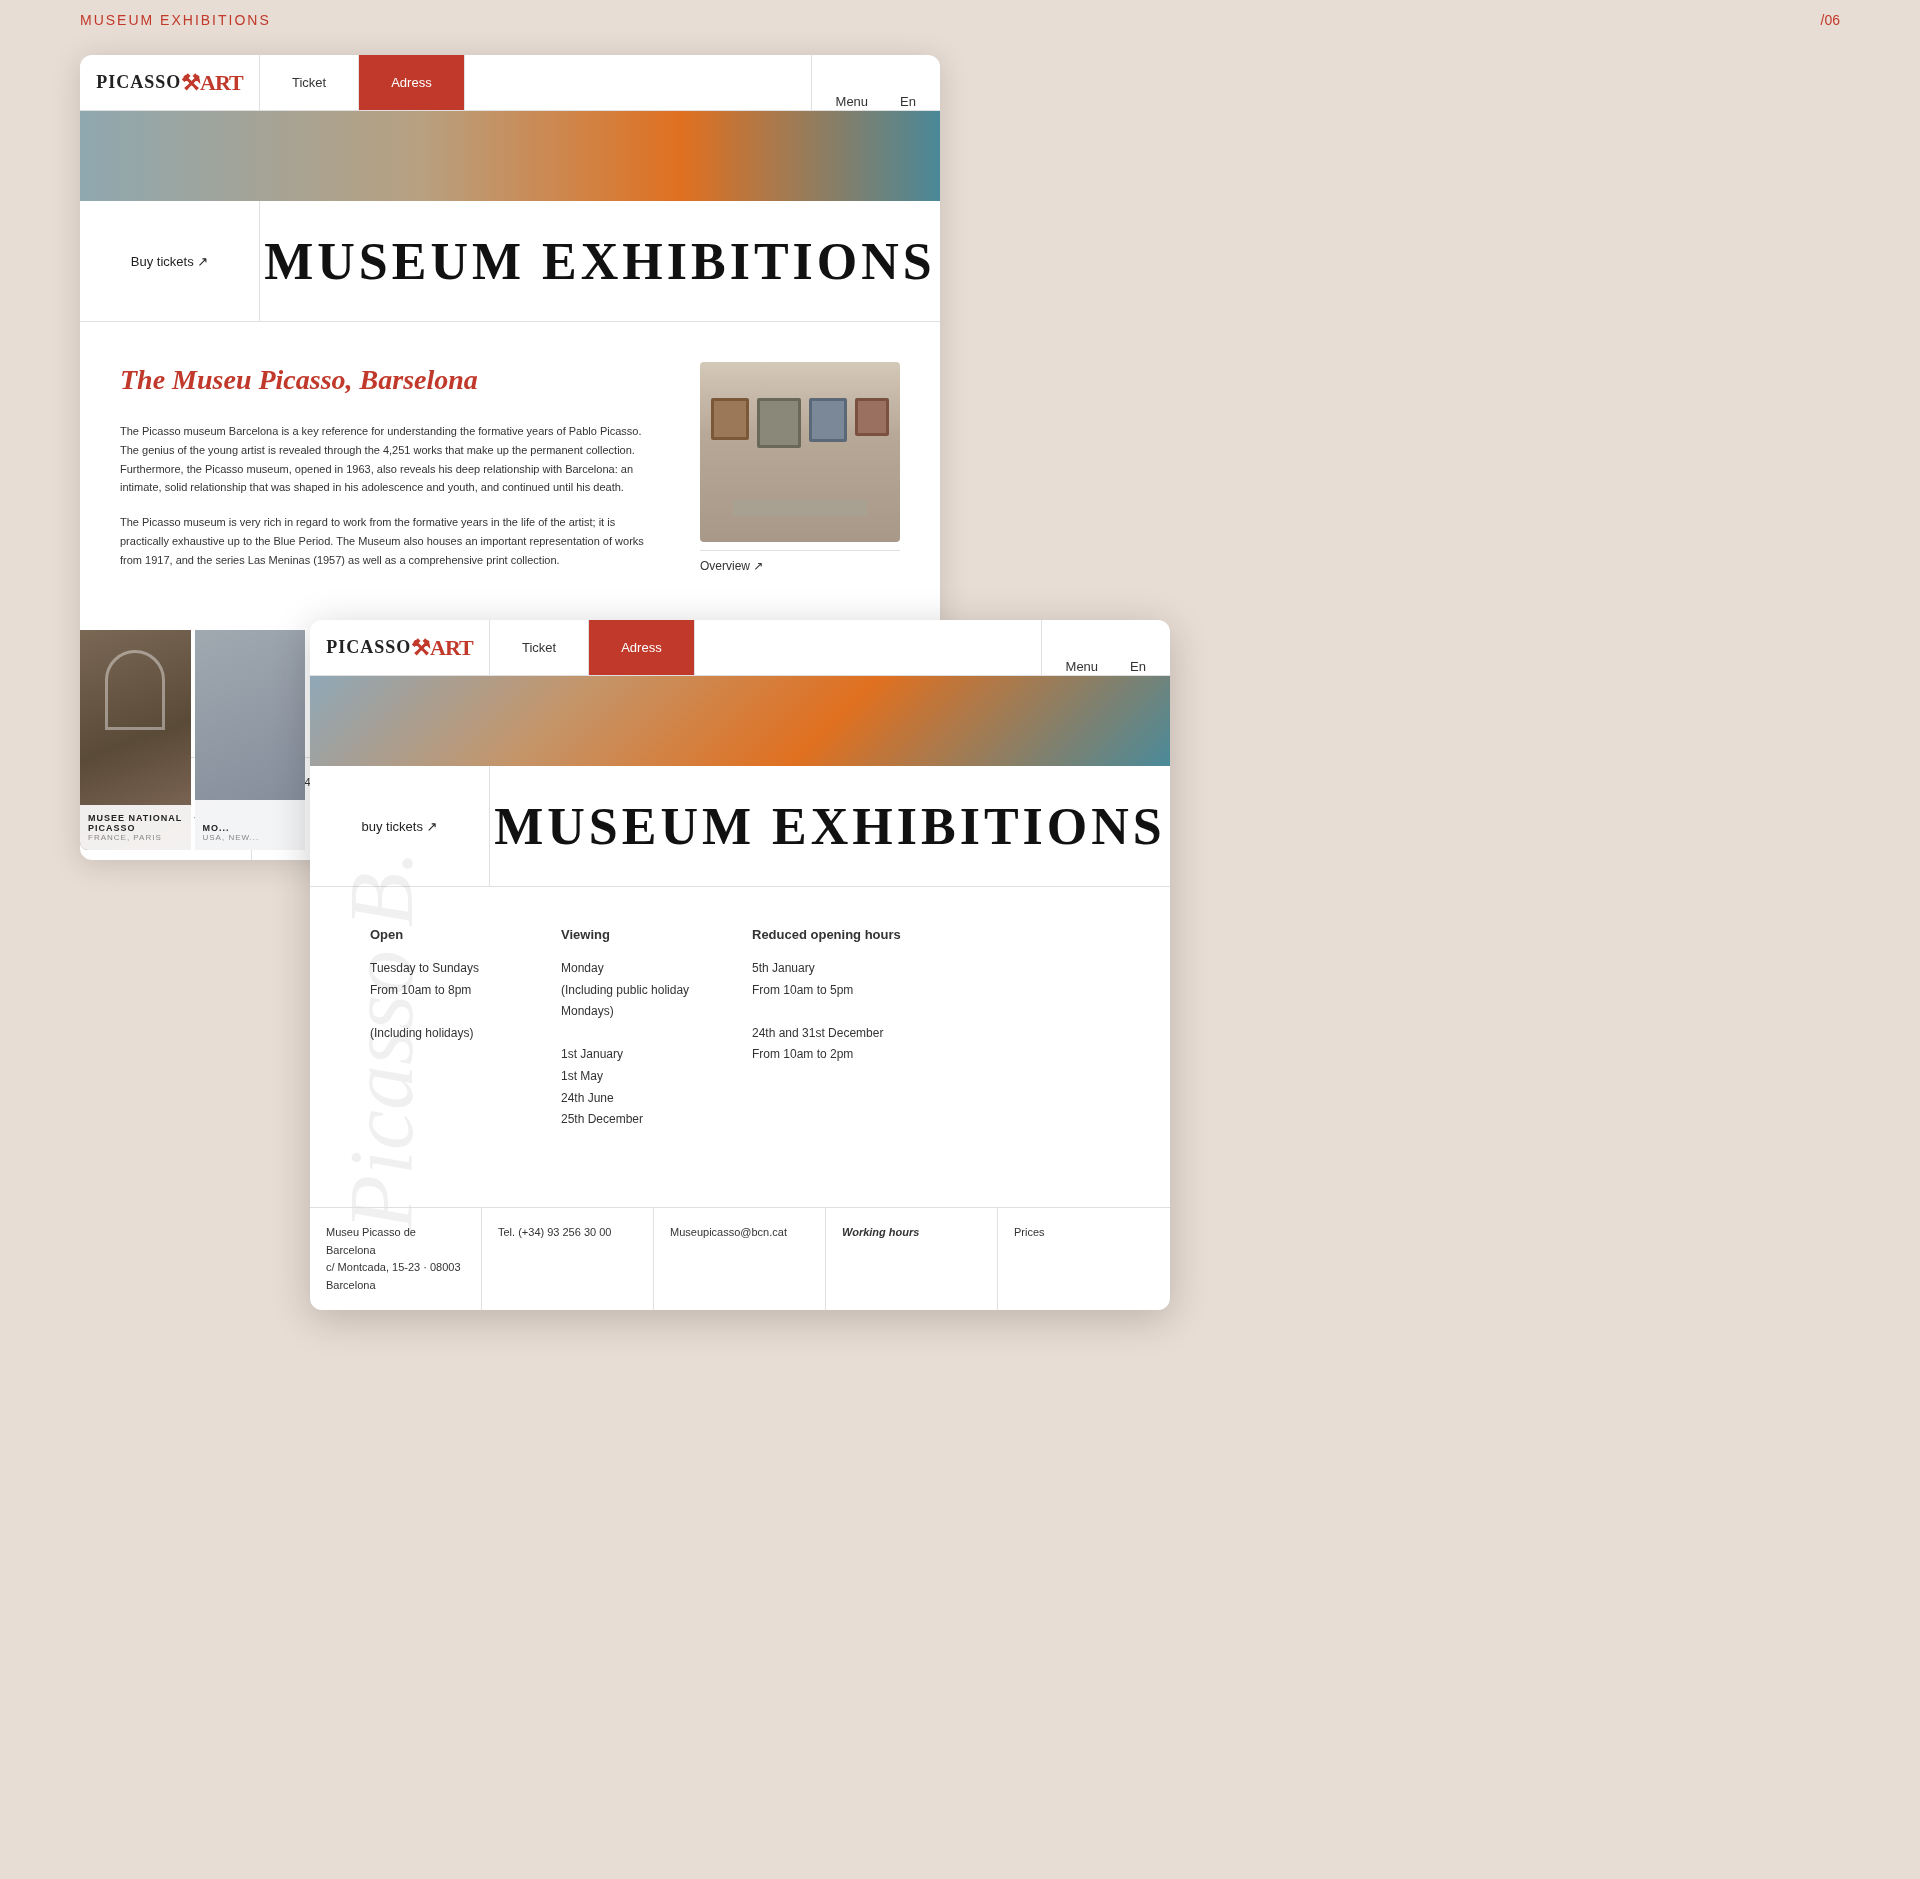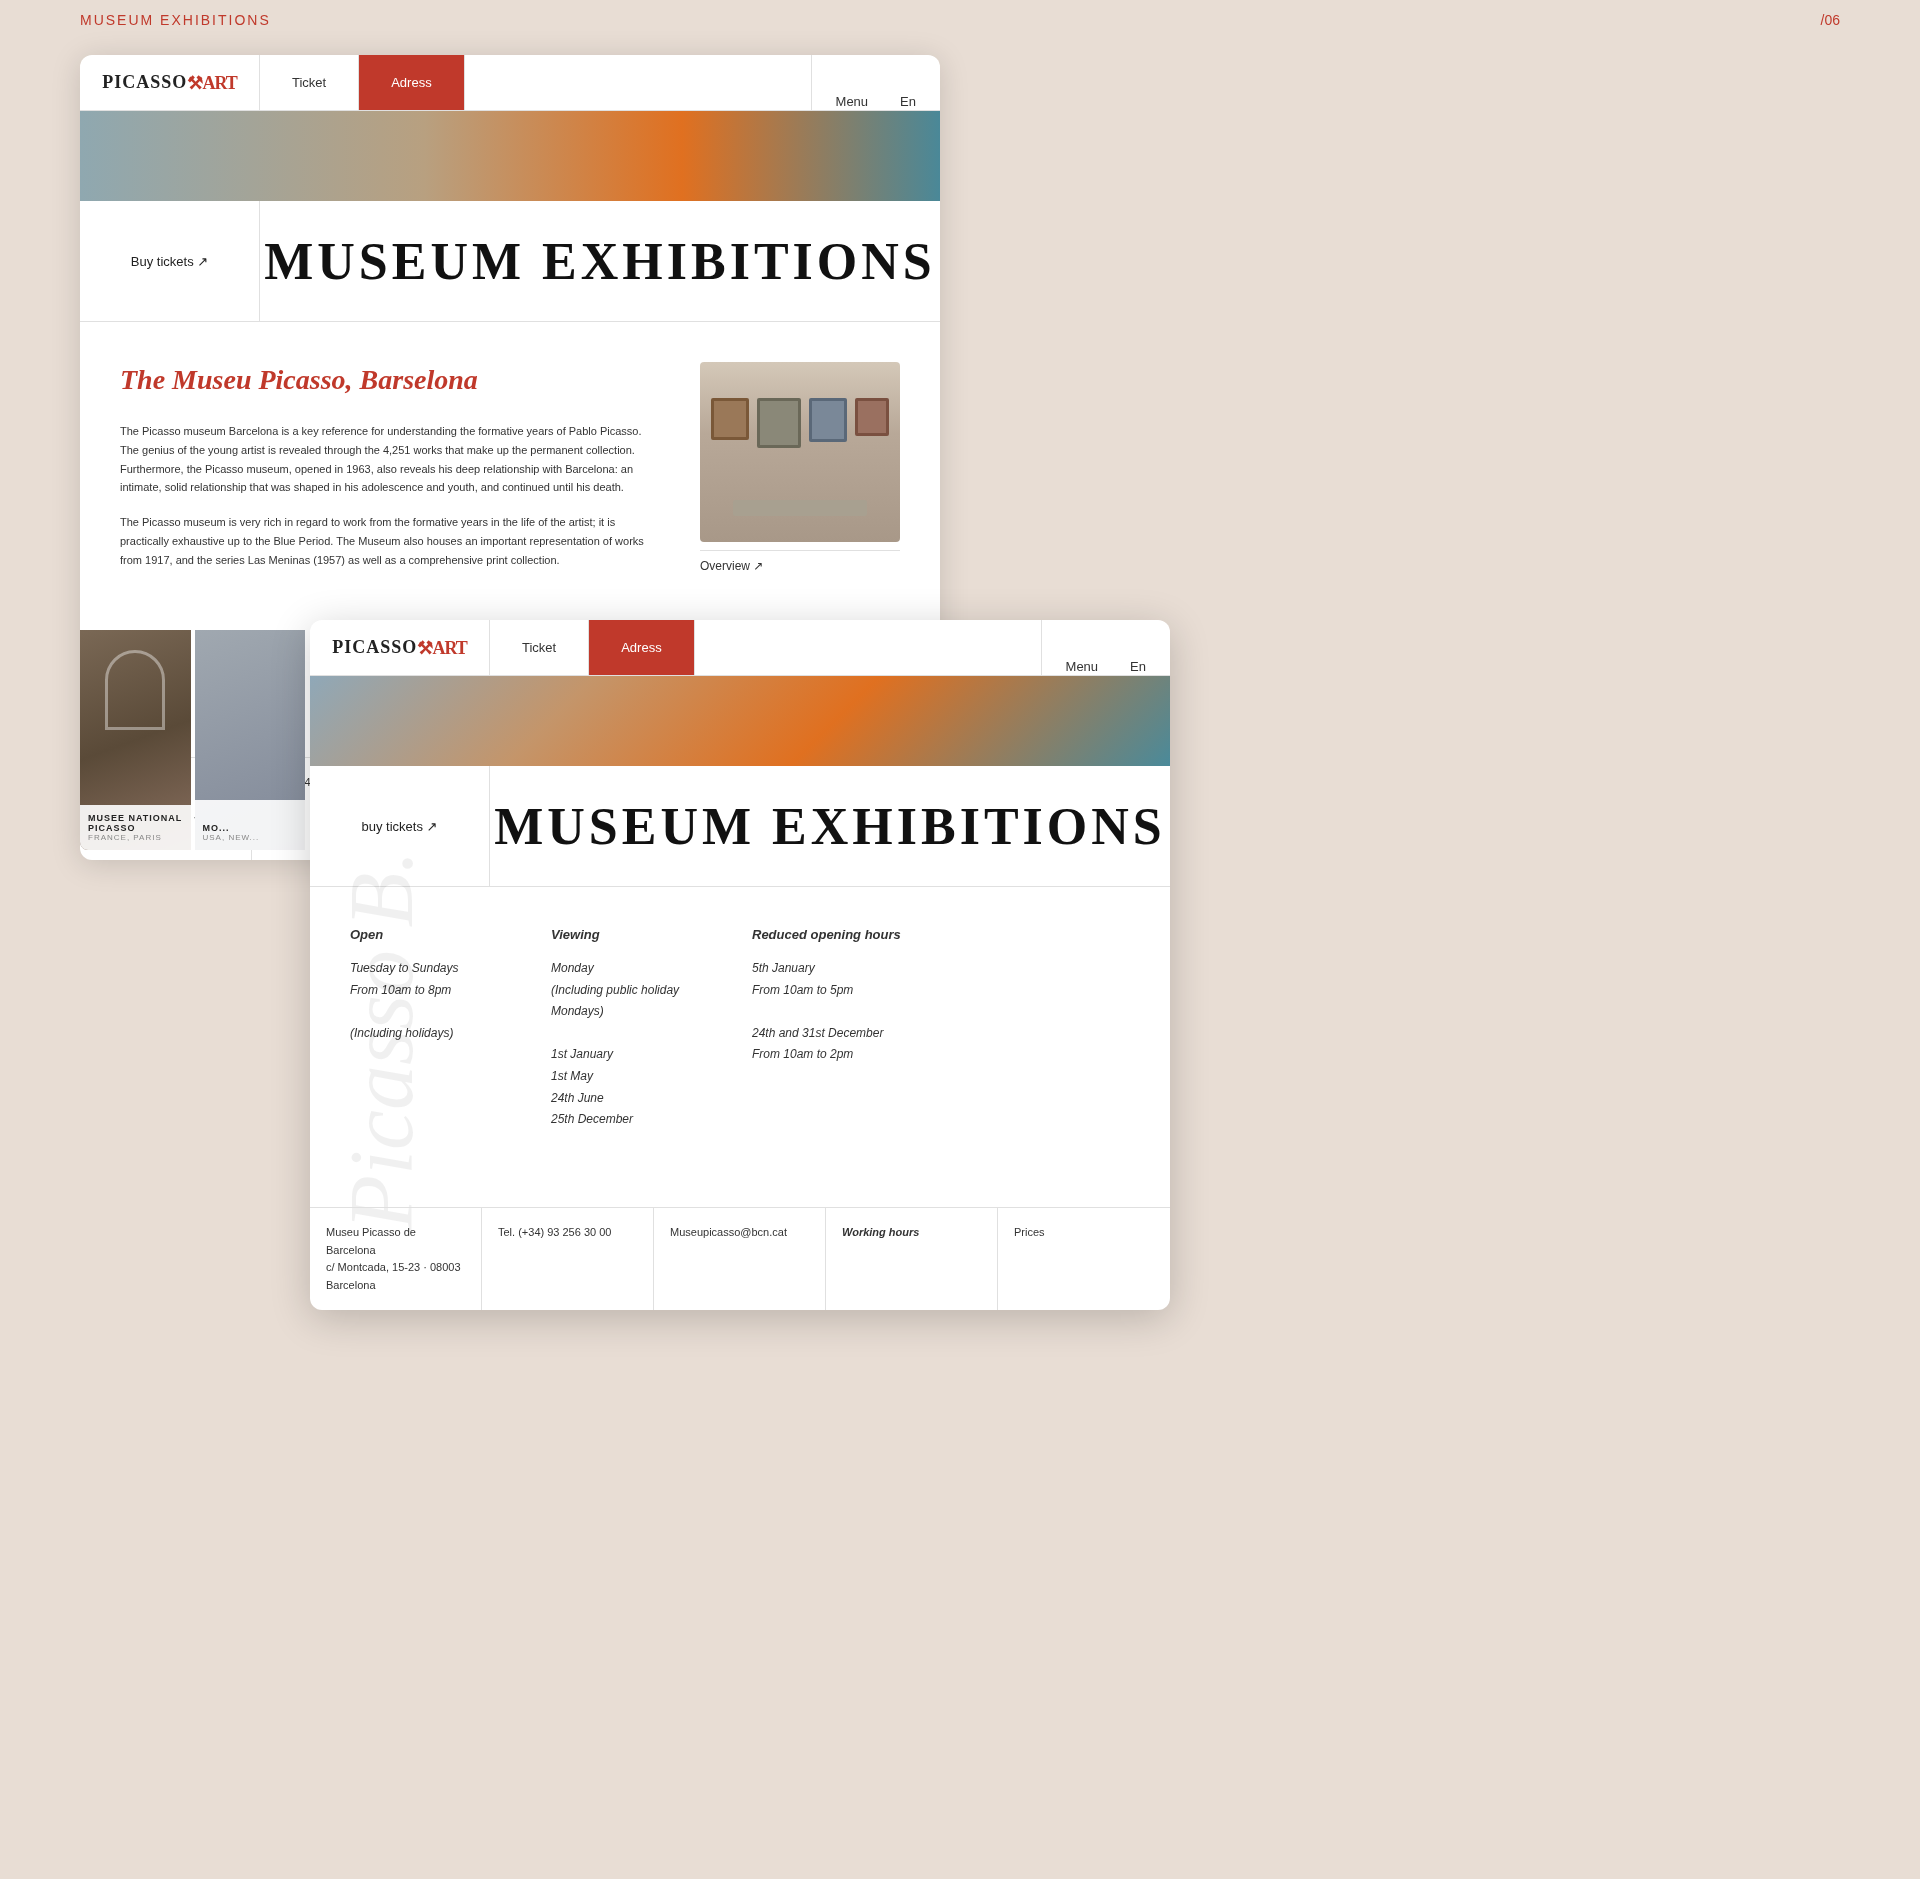--- a/index.html
+++ b/index.html
@@ -83,21 +83,21 @@
     }
     .logo-text {
       font-family: 'Georgia', serif;
       font-size: 18px;
       font-weight: bold;
       color: #222;
       letter-spacing: 1px;
     }
     .logo-art {
       color: #c0392b;
-      font-size: 18px;
+      font-size: 22px;
       font-weight: bold;
     }
     .nav-links {
       display: flex;
       flex: 1;
       height: 100%;
     }
     .nav-link {
       padding: 0 32px;
       display: flex;
@@ -242,26 +242,25 @@
       font-size: 11px;
       color: #333;
       border-right: 1px solid #e0e0e0;
       line-height: 1.6;
     }
     .footer-cell:last-child { border-right: none; }
     .footer-cell.bold-cell { font-weight: bold; font-style: italic; }
 
     
     .hours-section {
-      padding: 40px 40px;
+      padding: 40px 60px;
       display: grid;
       grid-template-columns: 1fr 1fr 1fr 1fr;
       gap: 24px;
       min-height: 320px;
-      font-style: italic;
     }
     .hours-col-title {
       font-family: Arial, sans-serif;
       font-size: 13px;
       color: #333;
       font-weight: bold;
       margin-bottom: 16px;
     }
     .hours-col-content {
       font-family: Arial, sans-serif;

